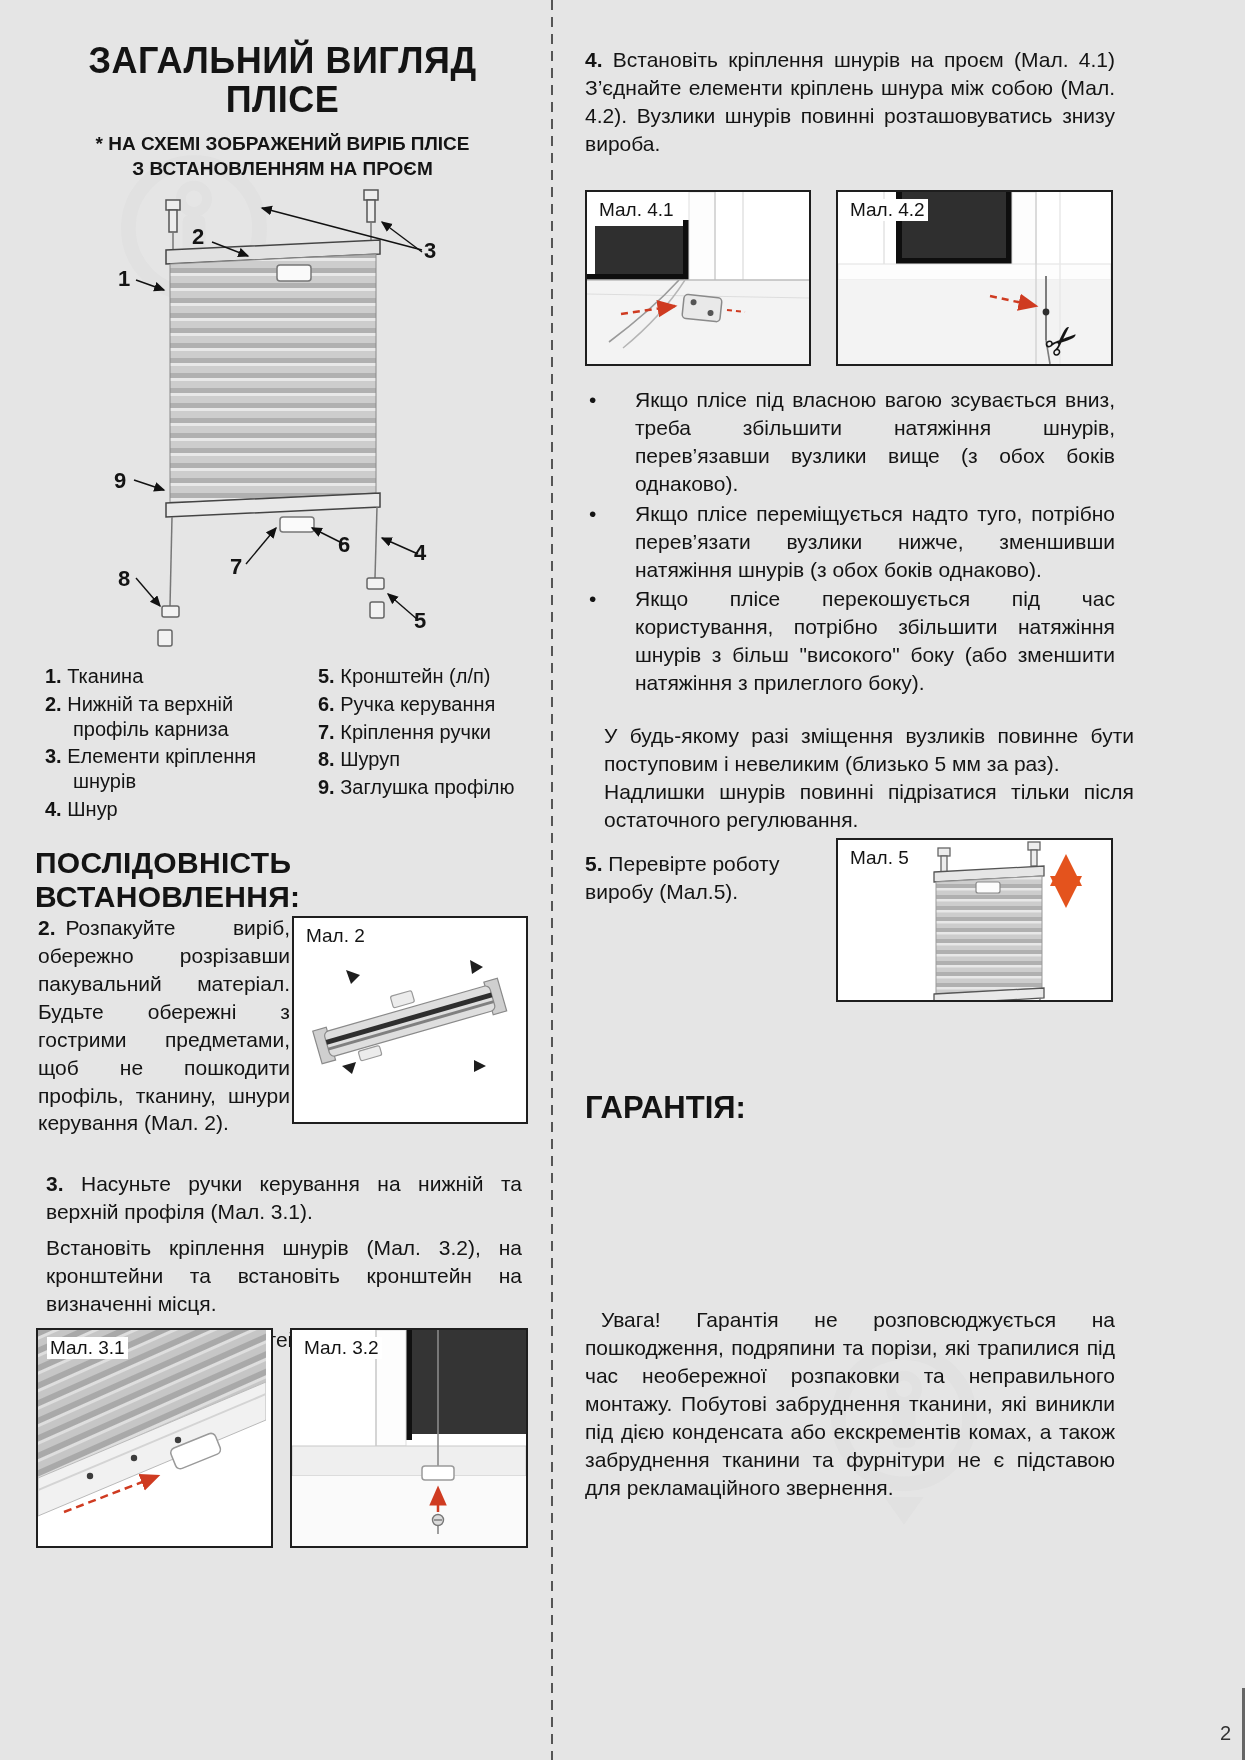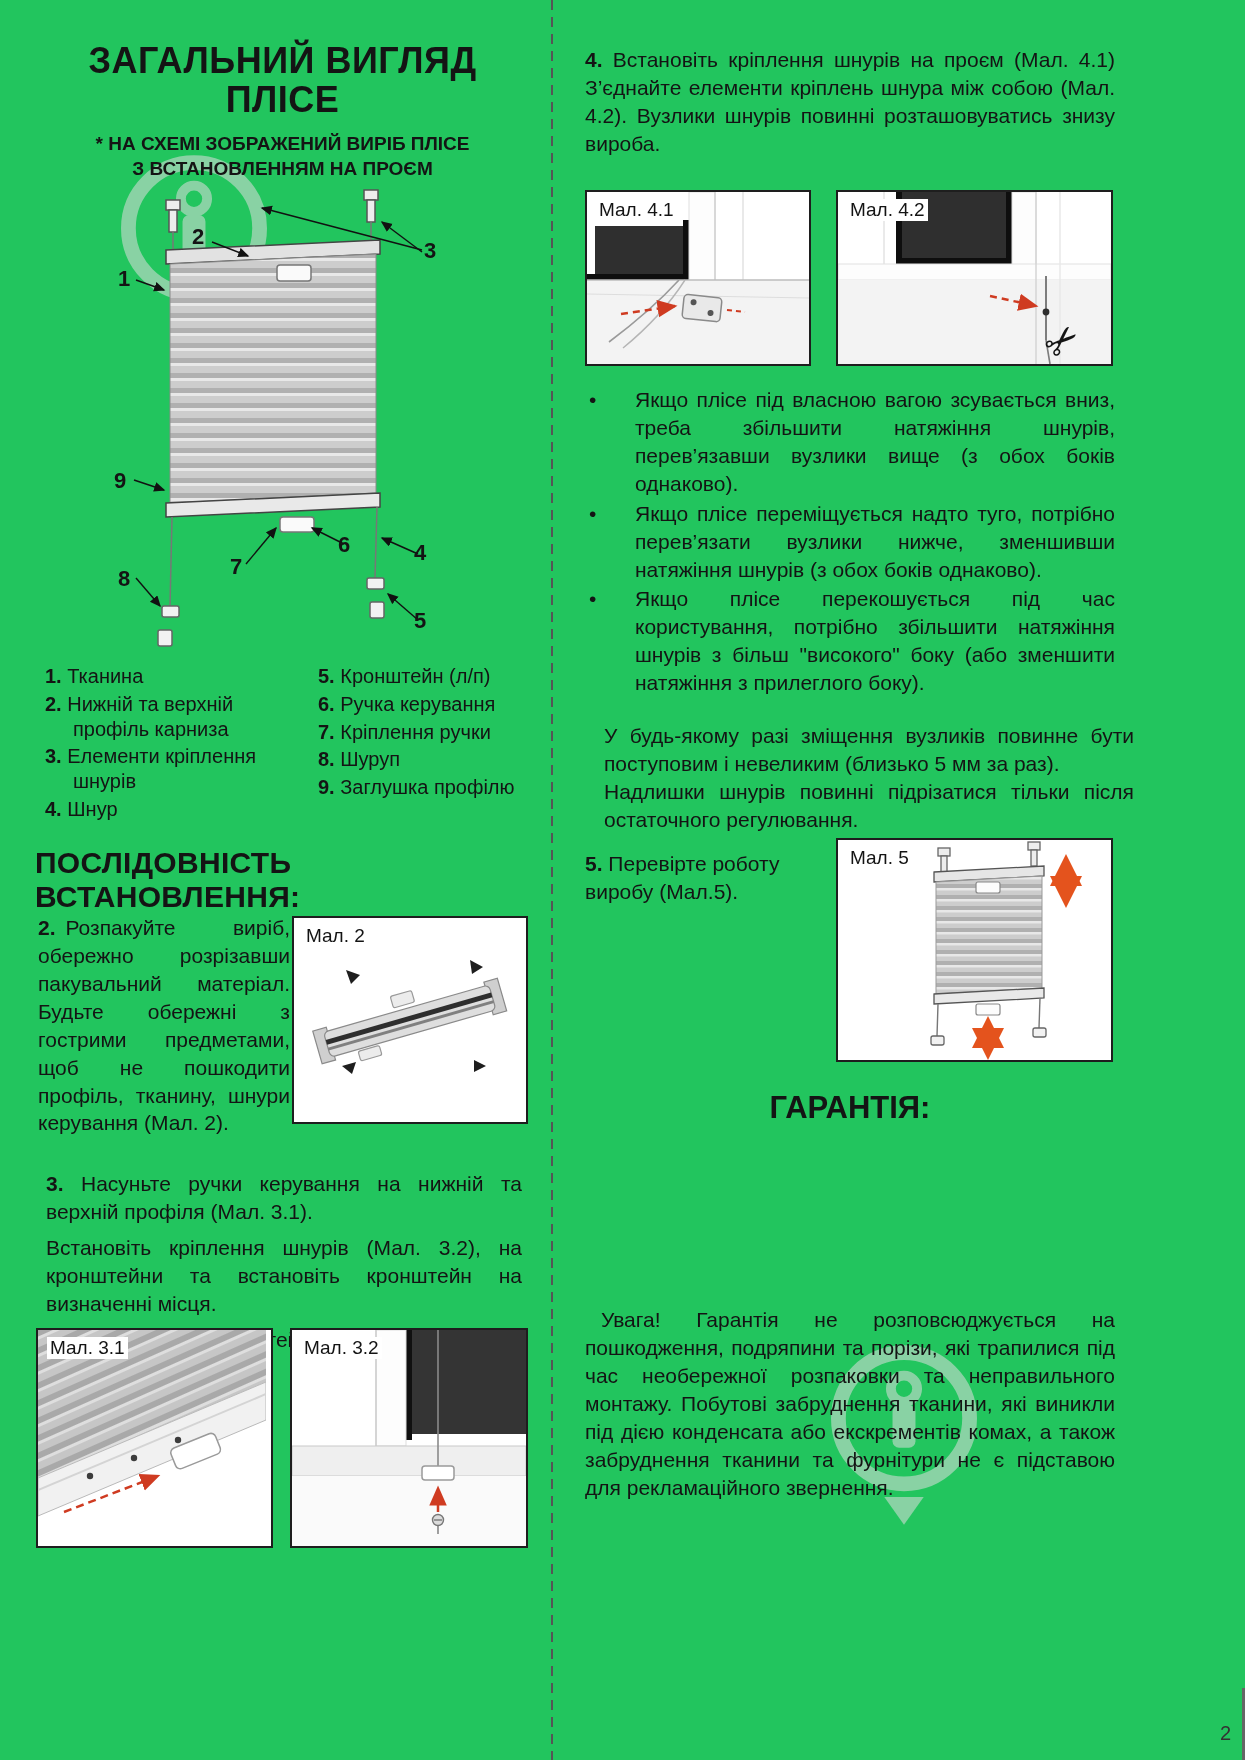--- a/index.html
+++ b/index.html
@@ -1,17 +1,17 @@
 <!DOCTYPE html>
 <html><head>
 <meta charset="utf-8">
 <style>
   *{margin:0;padding:0;box-sizing:border-box}
   html,body{background:#fff}
-  .page{position:relative;width:1245px;height:1760px;background:#22c55e;overflow:hidden;
+  .page{position:relative;width:1245px;height:1760px;background:#e5e5e5;overflow:hidden;
         font-family:"Liberation Sans",sans-serif;color:#141414}
   .wm{position:absolute;opacity:.55;z-index:0;pointer-events:none}
   .wm1{left:112px;top:148px}
   .wm2{left:822px;top:1338px}
   .divider{position:absolute;left:551px;top:0;width:2px;height:1760px;
            background:repeating-linear-gradient(to bottom,#555 0 10px,transparent 10px 17px)}
   .t1{position:absolute;left:35px;top:42px;width:495px;text-align:center;font-weight:700;
       font-size:36px;line-height:1.08;letter-spacing:.5px}
   .t2{position:absolute;left:35px;top:132px;width:495px;text-align:center;font-weight:700;
       font-size:19px;line-height:1.3}
@@ -32,30 +32,30 @@
   .step3{position:absolute;left:38px;top:1162px;width:492px}
   .stepnum{font-weight:700;margin-right:10px}
   .figbox{position:absolute;border:2px solid #1e1e1e;background:#fff;overflow:hidden}
   .figbox svg{display:block}
   .figlabel{position:absolute;top:7px;left:9px;font-size:19px;z-index:2;background:#fff;padding:0 3px}
   .fig2{left:292px;top:916px;width:236px;height:208px}
   .fig31{left:36px;top:1328px;width:237px;height:220px}
   .fig32{left:290px;top:1328px;width:238px;height:220px}
   .fig41{left:585px;top:190px;width:226px;height:176px}
   .fig42{left:836px;top:190px;width:277px;height:176px}
-  .fig5{left:836px;top:838px;width:277px;height:224px}
+  .fig5{left:836px;top:838px;width:277px;height:164px}
   .step4{position:absolute;left:585px;top:46px;width:530px}
   .bullets{position:absolute;left:585px;top:386px;width:530px}
   .bullet-item{display:flex;margin-bottom:2px}
   .bdot{flex:none;width:50px;padding-left:4px}
   .btxt{flex:1;text-align:justify}
   .notes{position:absolute;left:604px;top:722px;width:530px}
   .notes p{margin:0}
   .step5{position:absolute;left:585px;top:850px;width:250px}
-  .gh{position:absolute;left:585px;top:1090px;width:530px;text-align:center;font-weight:700;font-size:31px}
+  .gh{position:absolute;left:585px;top:1090px;width:530px;text-align:left;font-weight:700;font-size:31px}
   .wp1{position:absolute;left:585px;top:1152px;width:530px;text-indent:16px}
   .wp2{position:absolute;left:585px;top:1306px;width:530px;text-indent:16px}
   .pagenum{position:absolute;right:14px;top:1722px;font-size:20px;color:#333}
   .edge{position:absolute;right:0;top:1688px;width:3px;height:72px;background:#666}
   p{margin:8px}
 </style>
 </head>
 <body>
 
 <div class="page">

